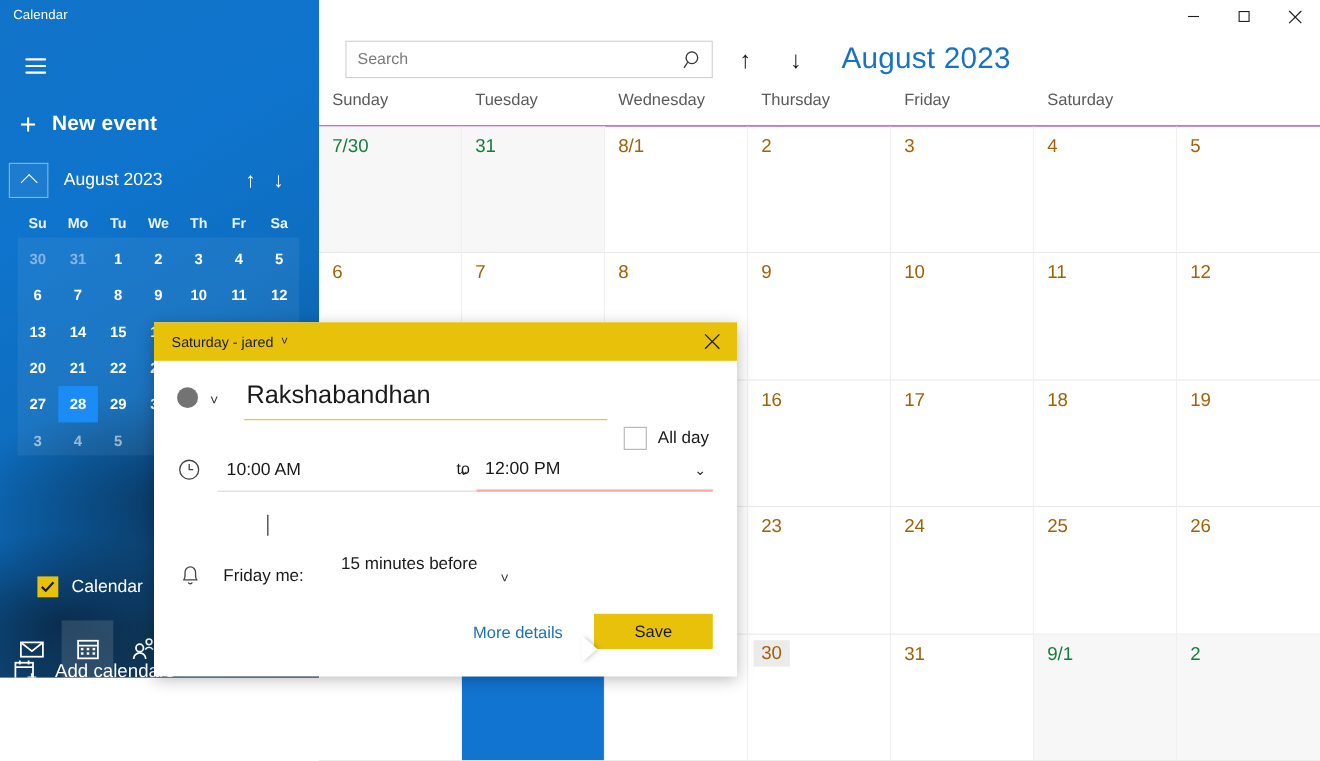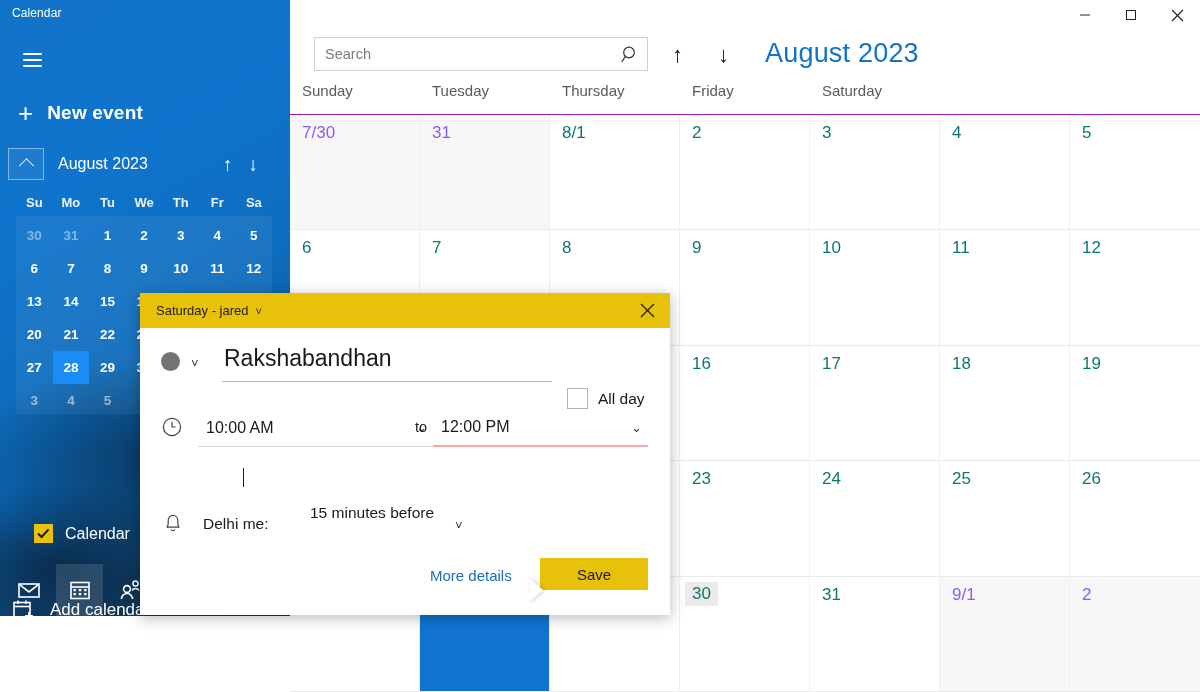--- a/index.html
+++ b/index.html
@@ -154,24 +154,24 @@
     content:""; position:absolute; left: 0; bottom: -1px; width: 130px; height: 3px; background:#1174d0;
   }
 
   .grid {
     position:absolute; left: 0; top: 115px; width: 910px; height: 577px;
     display:grid; grid-template-columns: repeat(7, 130px); grid-template-rows: repeat(5, 115.4px);
   }
   .cell { border-right: 1px solid #f0f0f0; border-bottom: 1px solid #eaeaea; position:relative; }
   .cell:nth-child(7n) { border-right: 0; }
   .cell .num {
-    position:absolute; left: 12px; top: 8px; font-size: 17px; color:#0f766e; font-weight: 400;
+    position:absolute; left: 12px; top: 8px; font-size: 17px; color:#a16207; font-weight: 400;
   }
   .cell.dim { background:#f7f7f7; }
-  .cell.dim .num { color:#8b5cf6; }
+  .cell.dim .num { color:#15803d; }
   .cell.todayish { }
   .cell.todayish .num { background:#ebebeb; padding: 2px 7px; left: 5px; top: 5px; }
   .cell.selday { }
   .cell.selday::after {
     content:""; position:absolute; left:0; top:0; right:0; bottom:0;
     background:#1174d0;
   }
 
   
   .dialog {
@@ -436,20 +436,21 @@
       </div>
       <div class="nav-up">↑</div>
       <div class="nav-down">↓</div>
       <div class="month-title">August 2023</div>
 
     </div>
 
     <div class="dow-row" id="dow-row">
         <div class="d">Sunday</div>
         <div class="d">Tuesday</div>
+        <div class="d">Wednesday</div>
         <div class="d">Thursday</div>
         <div class="d">Friday</div>
         <div class="d">Saturday</div>
       </div>
     <div class="grid" id="month-grid">
         <div class="cell dim">
           <span class="num">7/30</span>
         </div>
         <div class="cell dim">
           <span class="num">31</span>
@@ -599,21 +600,21 @@
     </div>
 
 
     <div class="row-remind">
       <span class="ic-bell">
         <svg width="22" height="24" viewBox="0 0 22 24">
           <path d="M5 16.2 C5 16.2 6.2 14.9 6.2 12.3 L6.2 9.4 C6.2 6.6 8.3 4.4 11 4.4 C13.7 4.4 15.8 6.6 15.8 9.4 L15.8 12.3 C15.8 14.9 17 16.2 17 16.2 Z" fill="none" stroke="#444" stroke-width="1.2" stroke-linejoin="round"></path>
           <path d="M9.2 18.4 a1.9 1.9 0 0 0 3.6 0" fill="none" stroke="#444" stroke-width="1.2"></path>
         </svg>
       </span>
-      <span class="remind-lb">Delhi me:</span>
+      <span class="remind-lb">Friday me:</span>
       <span class="remind-val">15 minutes before</span>
       <span class="remind-cv">˅</span>
     </div>
 
     <div class="row-actions">
       <span class="more-details">More details</span>
       <button class="save-btn">Save</button>
     </div>
   </div>
 

